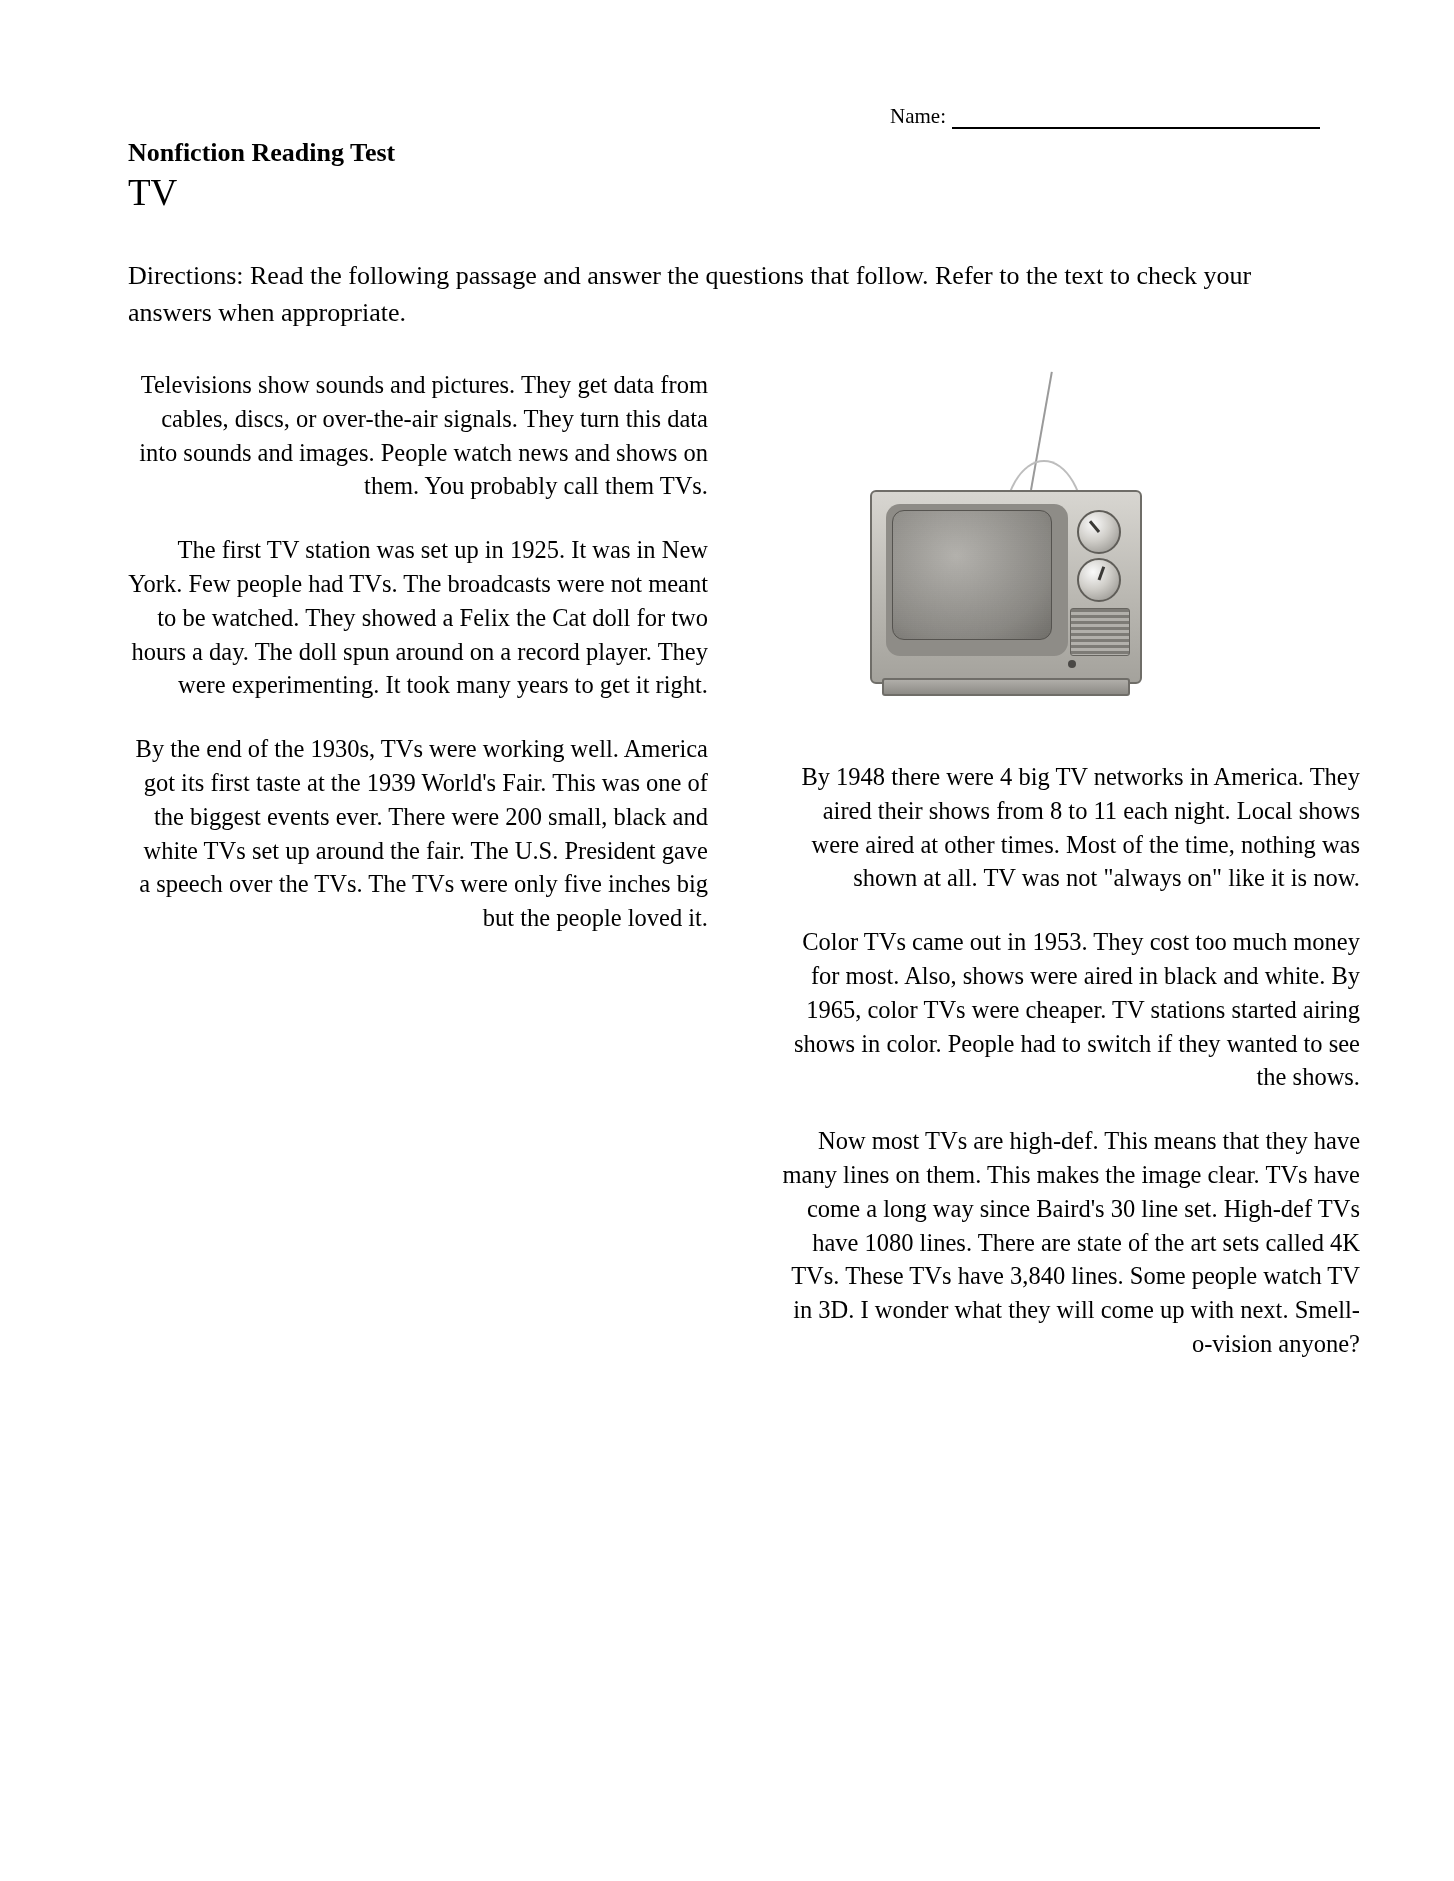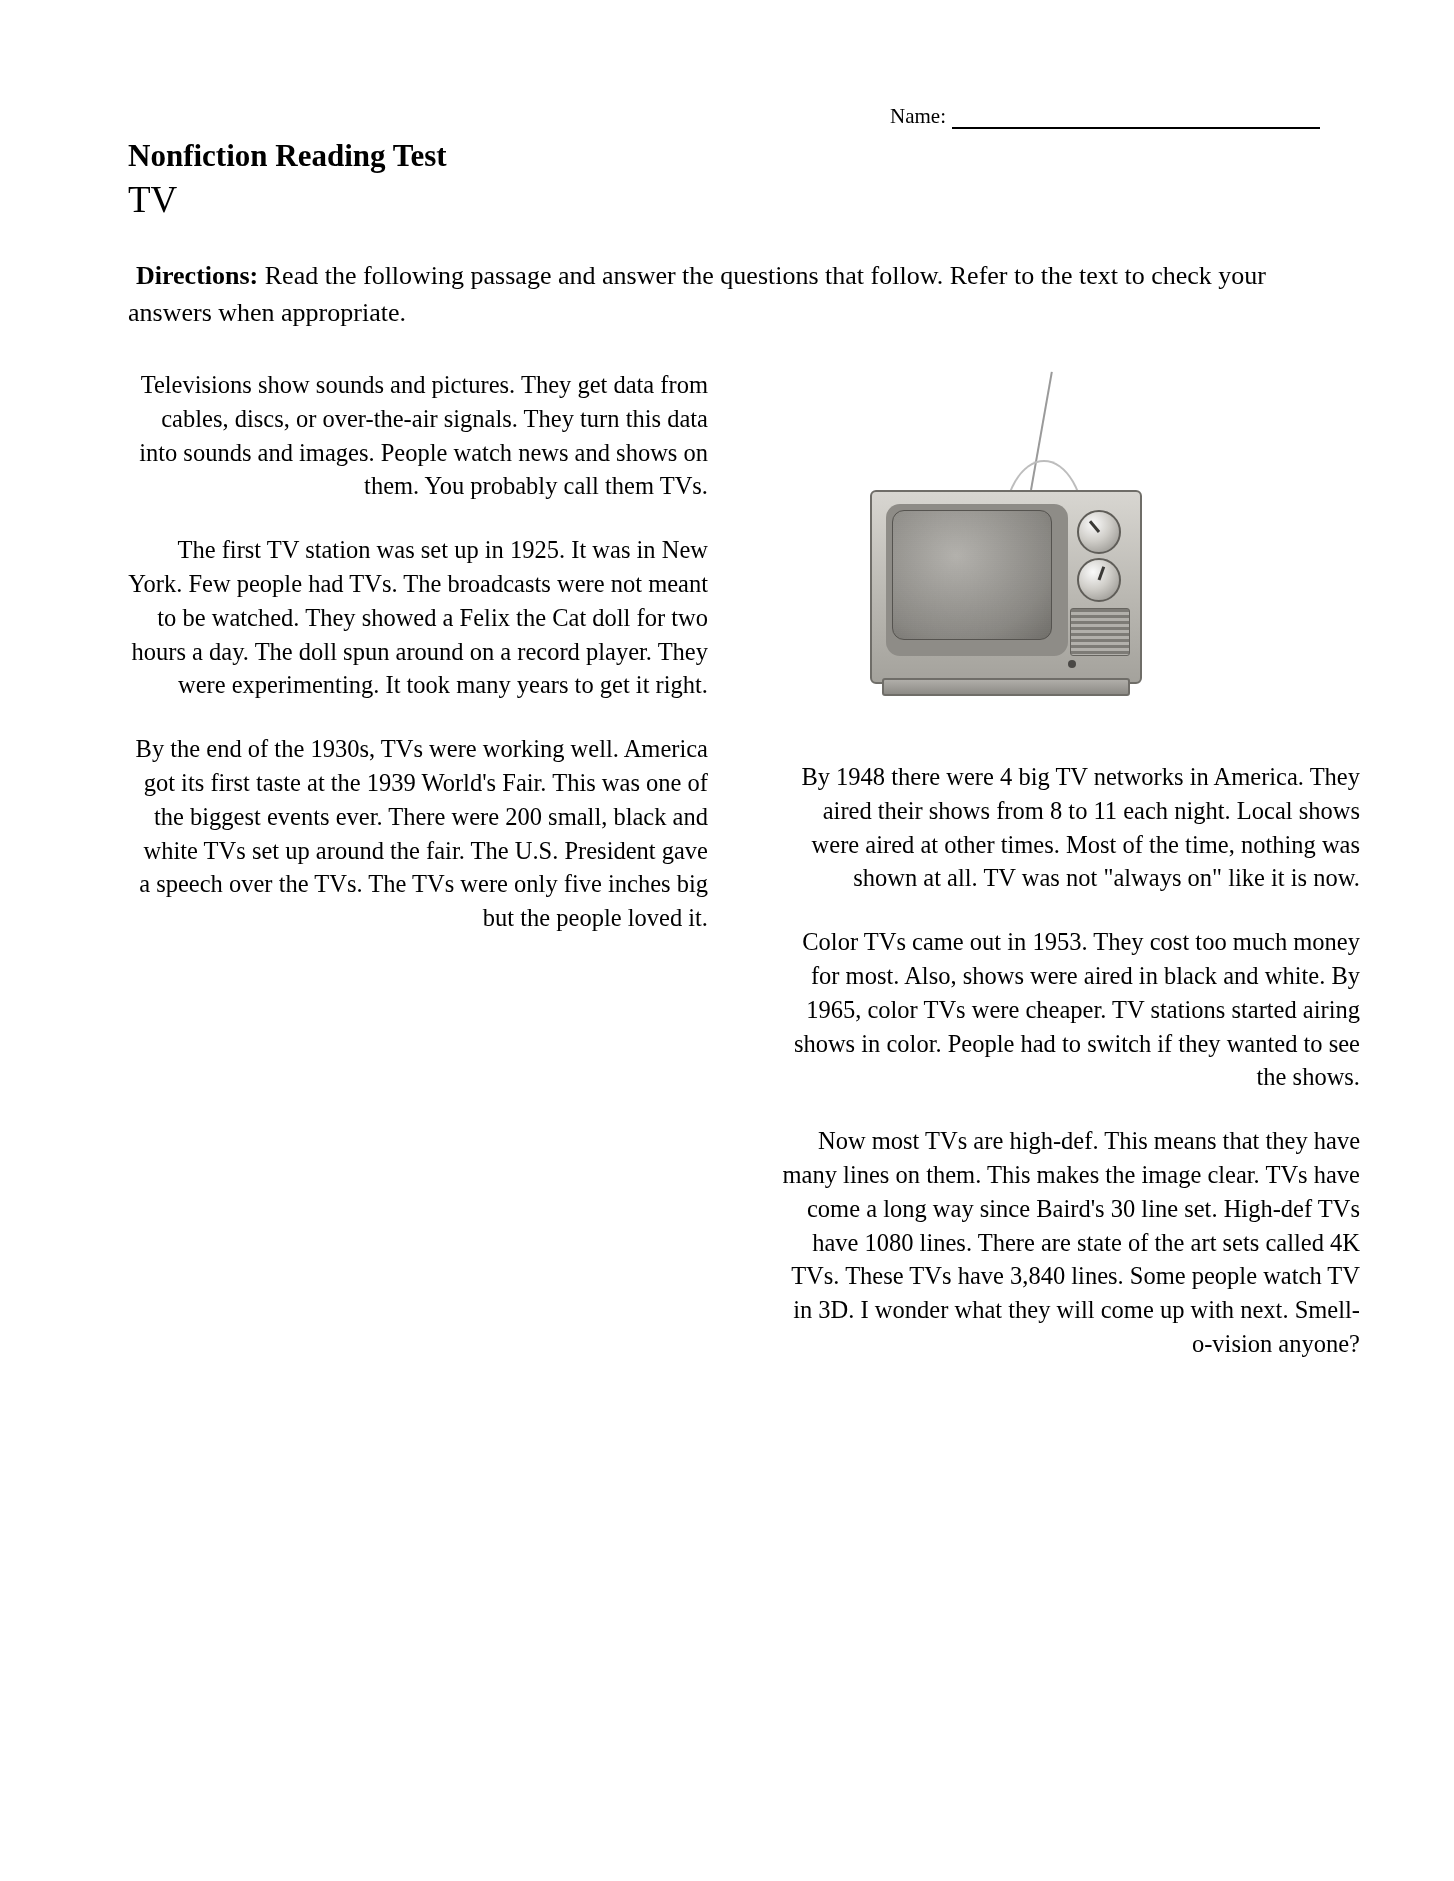--- a/index.html
+++ b/index.html
@@ -44,41 +44,41 @@
   }
 
   
   .title-block {
     position: absolute;
     left: 128px;
     top: 136px;
     width: 700px;
   }
   .title-line1 {
-    font-size: 31px;
+    font-size: 26px;
     font-weight: bold;
     line-height: 1.28;
   }
   .title-line2 {
     font-size: 37px;
     font-weight: normal;
     line-height: 1.28;
   }
 
   
   .directions {
     position: absolute;
     left: 128px;
     top: 258px;
     width: 1180px;
     font-size: 26px;
     line-height: 1.42;
     text-align: left;
   }
-  .directions b { font-weight: bold; margin-left: 8px; }
+  .directions b { font-weight: normal; }
 
   
   .col-left {
     position: absolute;
     left: 128px;
     top: 368px;
     width: 580px;
   }
   .col-right {
     position: absolute;

